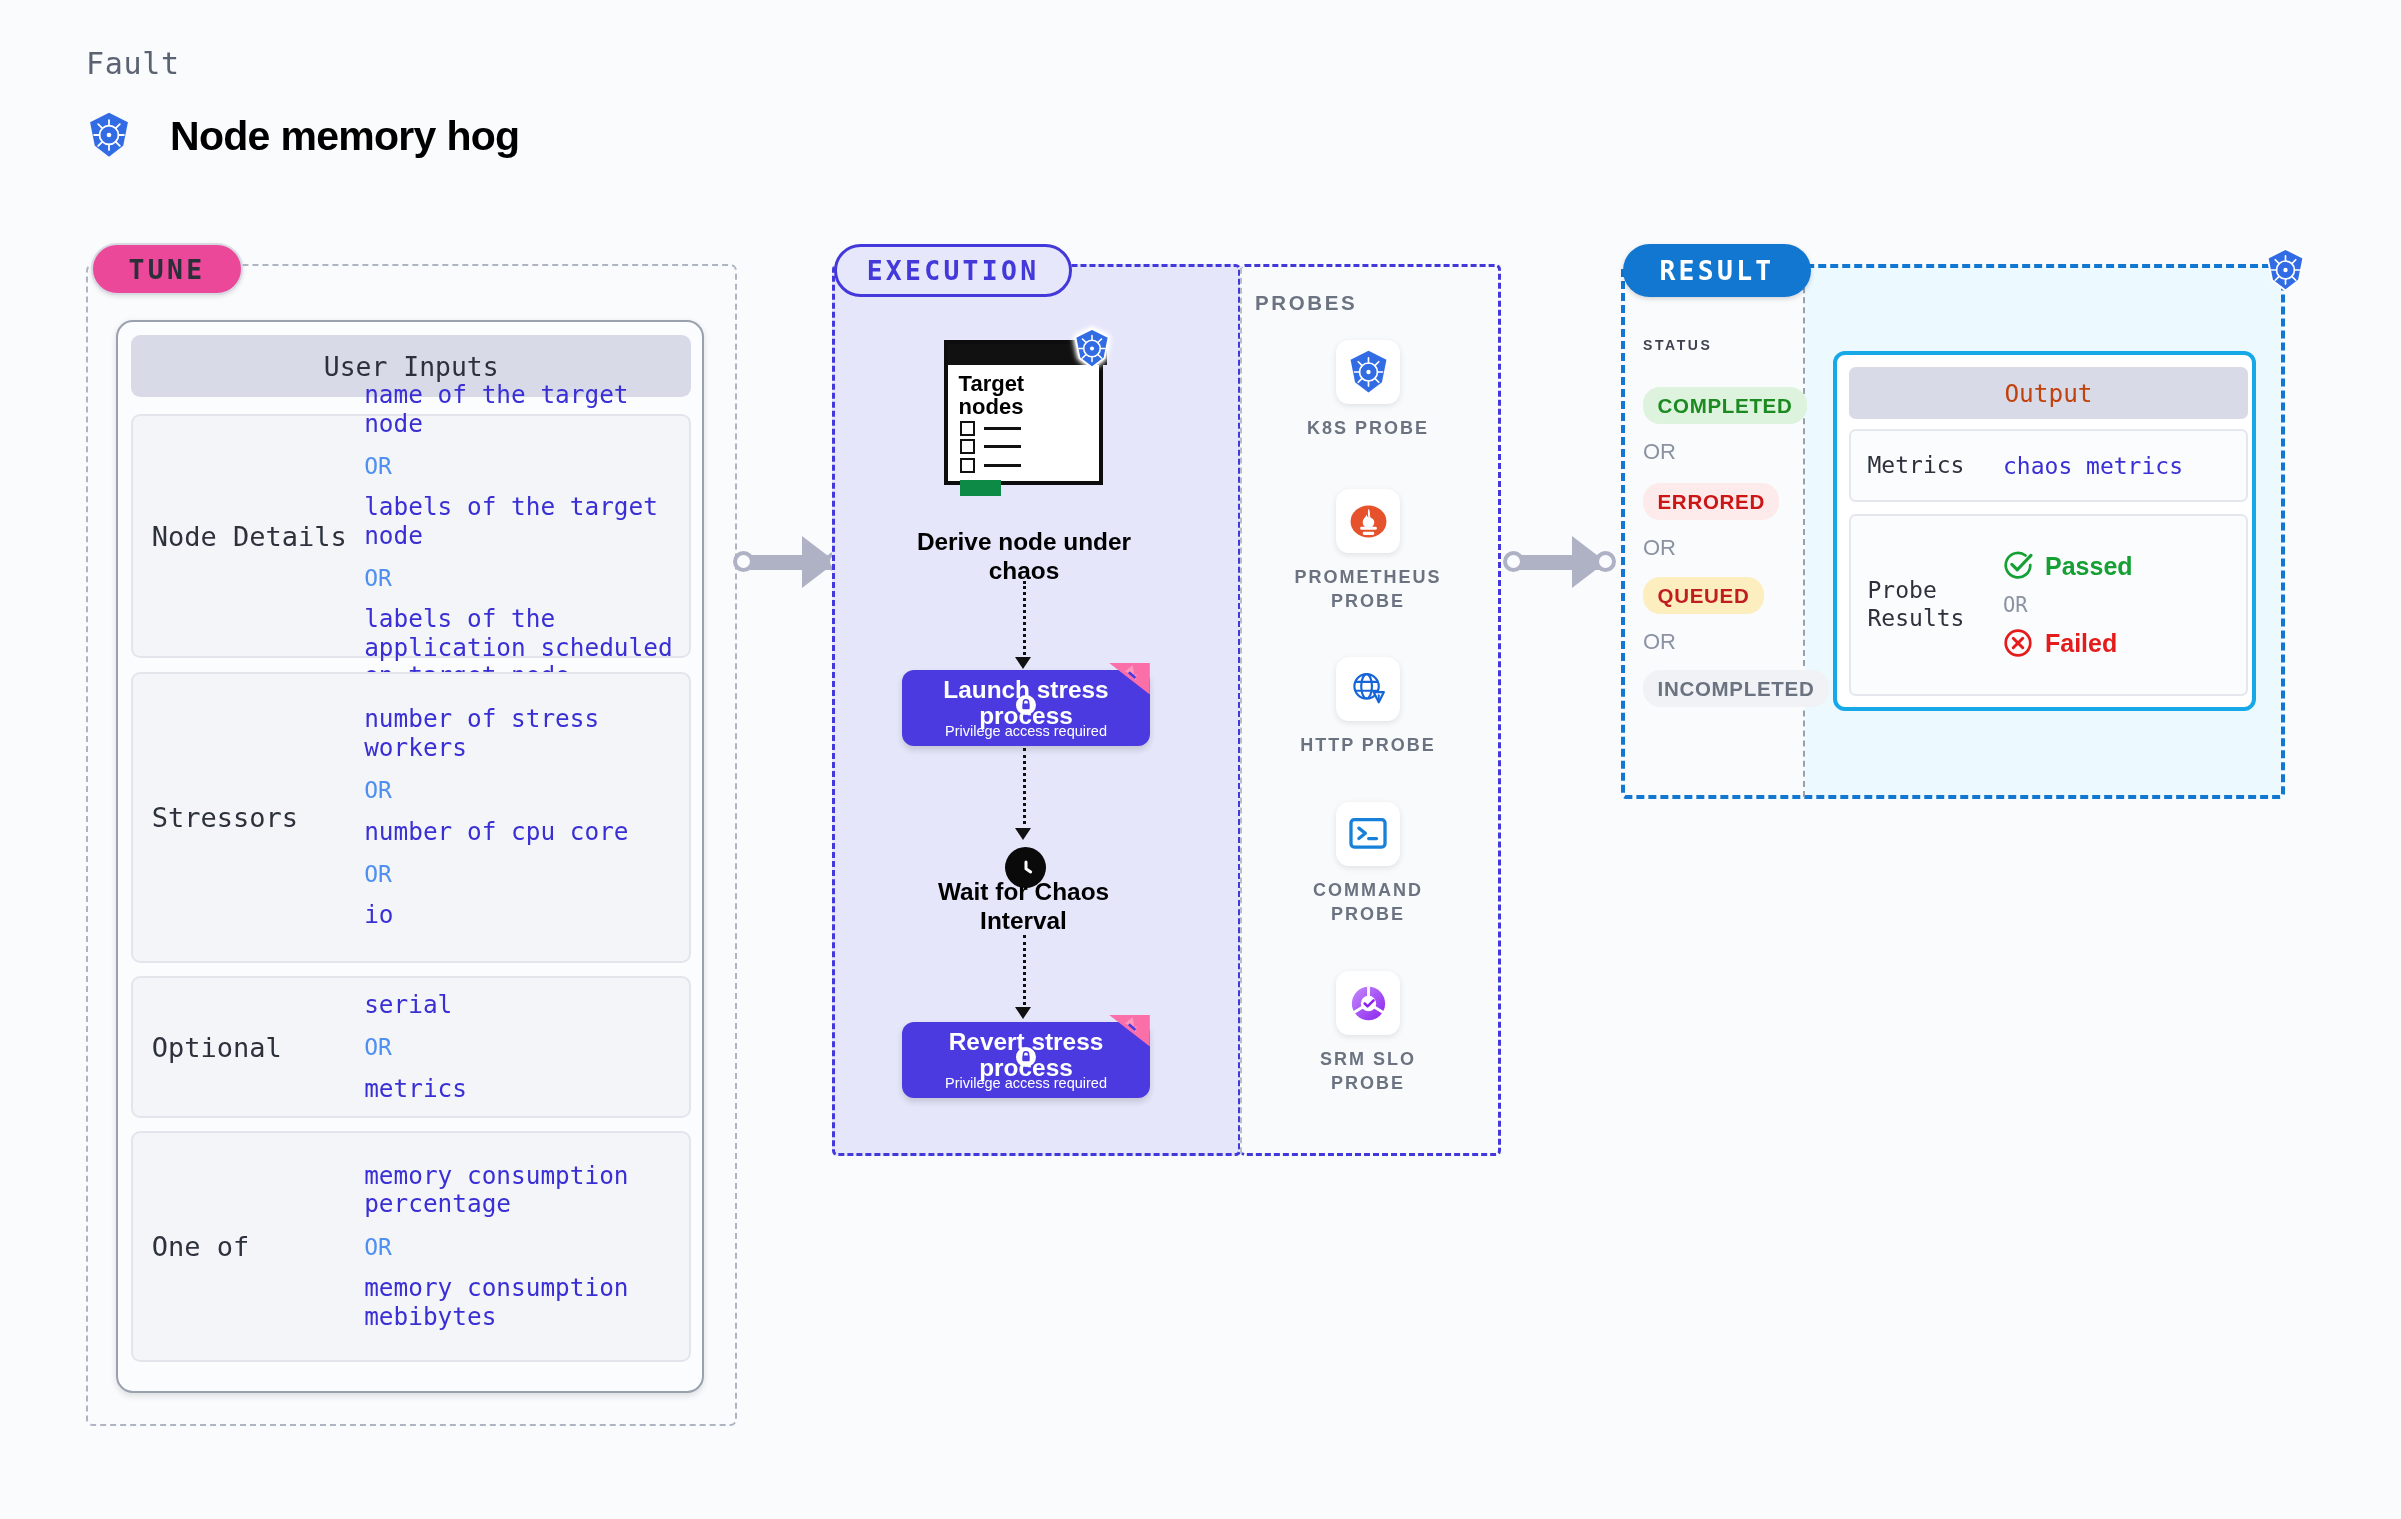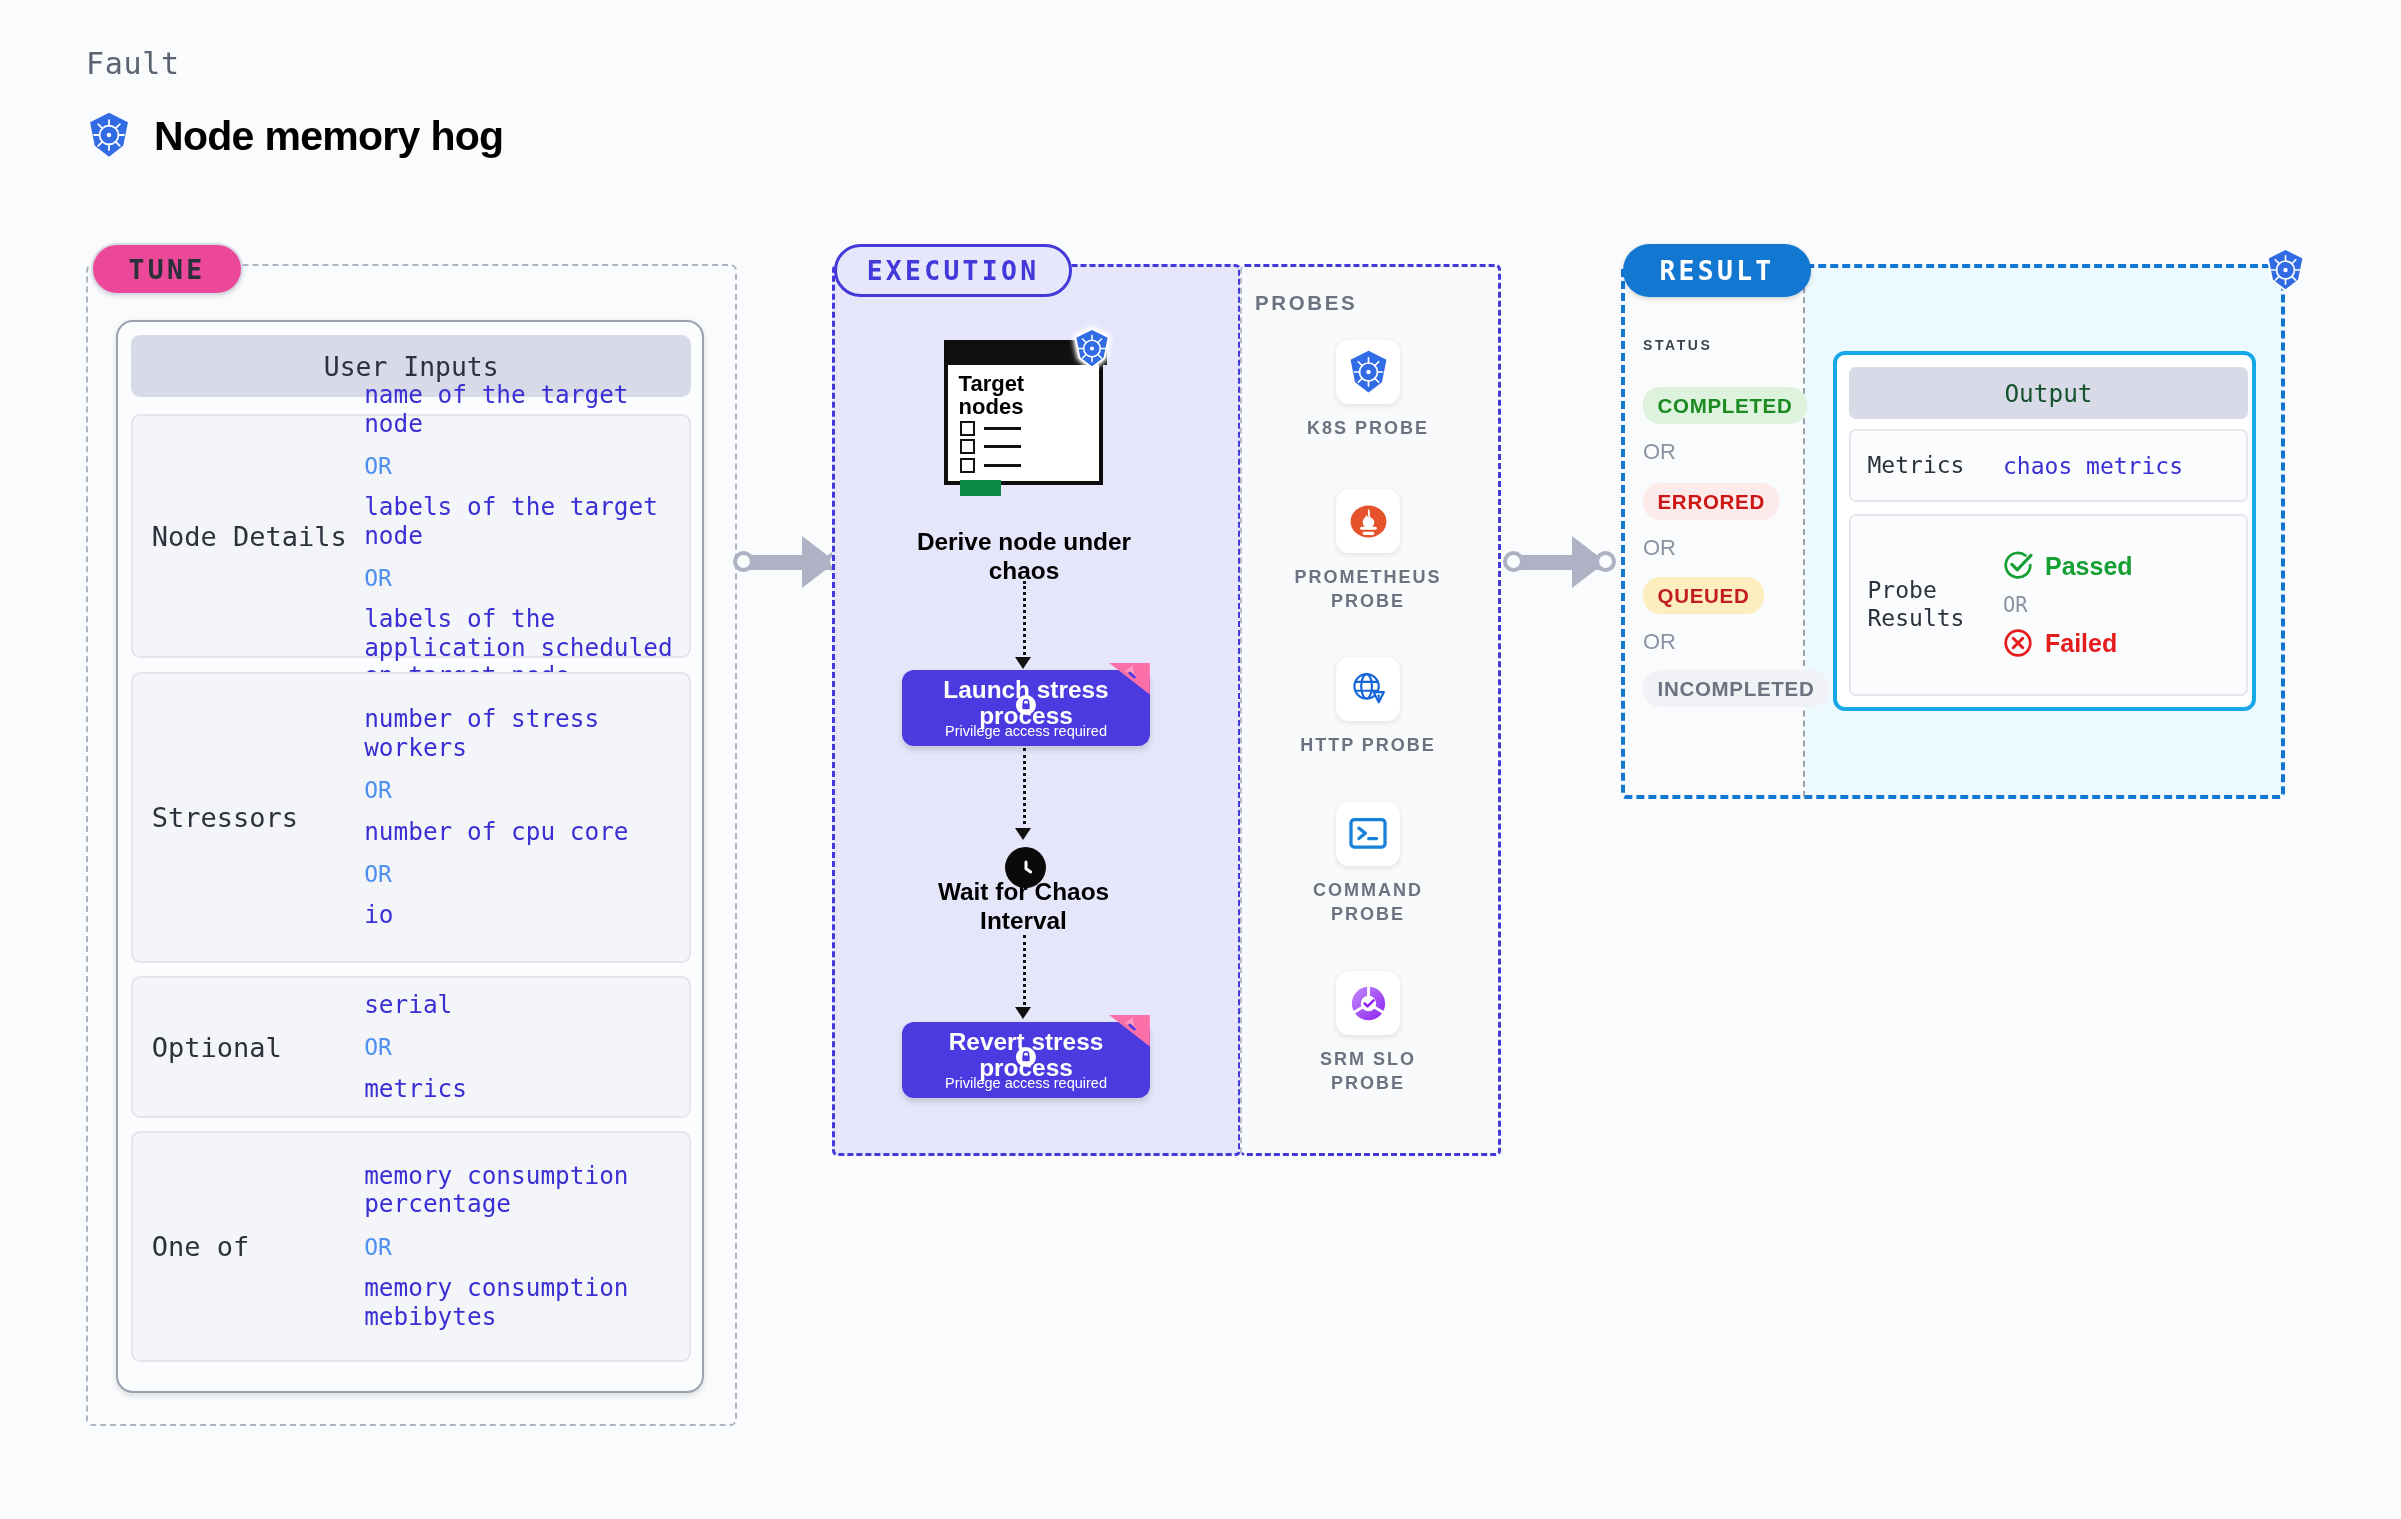--- a/index.html
+++ b/index.html
@@ -10,21 +10,21 @@
     position: relative;
     overflow: hidden;
   }
 
   
   #hdr-fault {
     position:absolute; left:86px; top:46px;
     font-family:"DejaVu Sans Mono", monospace;
     font-size:30px; color:#5b6272; letter-spacing:0.7px;
   }
-  #hdr-row { position:absolute; left:87px; top:112px; display:flex; align-items:center; gap:23px; }
+  #hdr-row { position:absolute; left:87px; top:112px; display:flex; align-items:center; gap:39px; }
   #hdr-title { font-size:41px; font-weight:bold; color:#000; letter-spacing:-0.7px; }
 
   
   .zone { position:absolute; }
   .pill {
     position:absolute; display:flex; align-items:center; justify-content:center;
     border-radius:660px; font-family:"DejaVu Sans Mono", monospace;
     font-weight:bold; z-index:6;
   }
 
@@ -145,21 +145,21 @@
   .st-badge { position:absolute; left:1643px; display:inline-flex; align-items:center;
      padding:6.6px 14.5px; border-radius:17px; font-size:20.5px; font-weight:bold; letter-spacing:0.7px; }
   .st-or { position:absolute; left:1643px; font-size:22px; color:#8b93a3;
      font-family:"Liberation Sans", sans-serif; }
 
   #out-card { position:absolute; left:1833px; top:351px; width:423px; height:360px;
      background:#fff; border:4.6px solid #17a8e8; border-radius:12px; }
   #out-head { position:absolute; left:12px; top:12px; width:399px; height:52px;
      background:#d8dae7; border-radius:6.6px;
      display:flex;align-items:center;justify-content:center;
-     font-family:"DejaVu Sans Mono", monospace; font-size:24.4px; color:#14532d; }
+     font-family:"DejaVu Sans Mono", monospace; font-size:24.4px; color:#c2410c; }
   .out-row { position:absolute; left:12px; width:399px; background:#fbfcfe;
      border:2px solid #e4e7ee; border-radius:6.6px; display:flex; align-items:center; }
   .out-lab { width:152px; flex:none; padding-left:16.5px;
      font-family:"DejaVu Sans Mono", monospace; font-size:23px; color:#2c313c; line-height:1.2; }
   .out-val { font-family:"DejaVu Sans Mono", monospace; font-size:23px; color:#3a2fd4; }
   .pr-line { display:flex; align-items:center; gap:12px; margin-bottom:10.6px; }
   .pr-txt { font-size:25px; font-weight:bold; }
   .pr-or { font-family:"DejaVu Sans Mono", monospace; font-size:20.5px; color:#8b93a3; margin-bottom:10.6px; }
 
   #k8s-corner { position:absolute; left:2265px; top:248px; z-index:8; }

